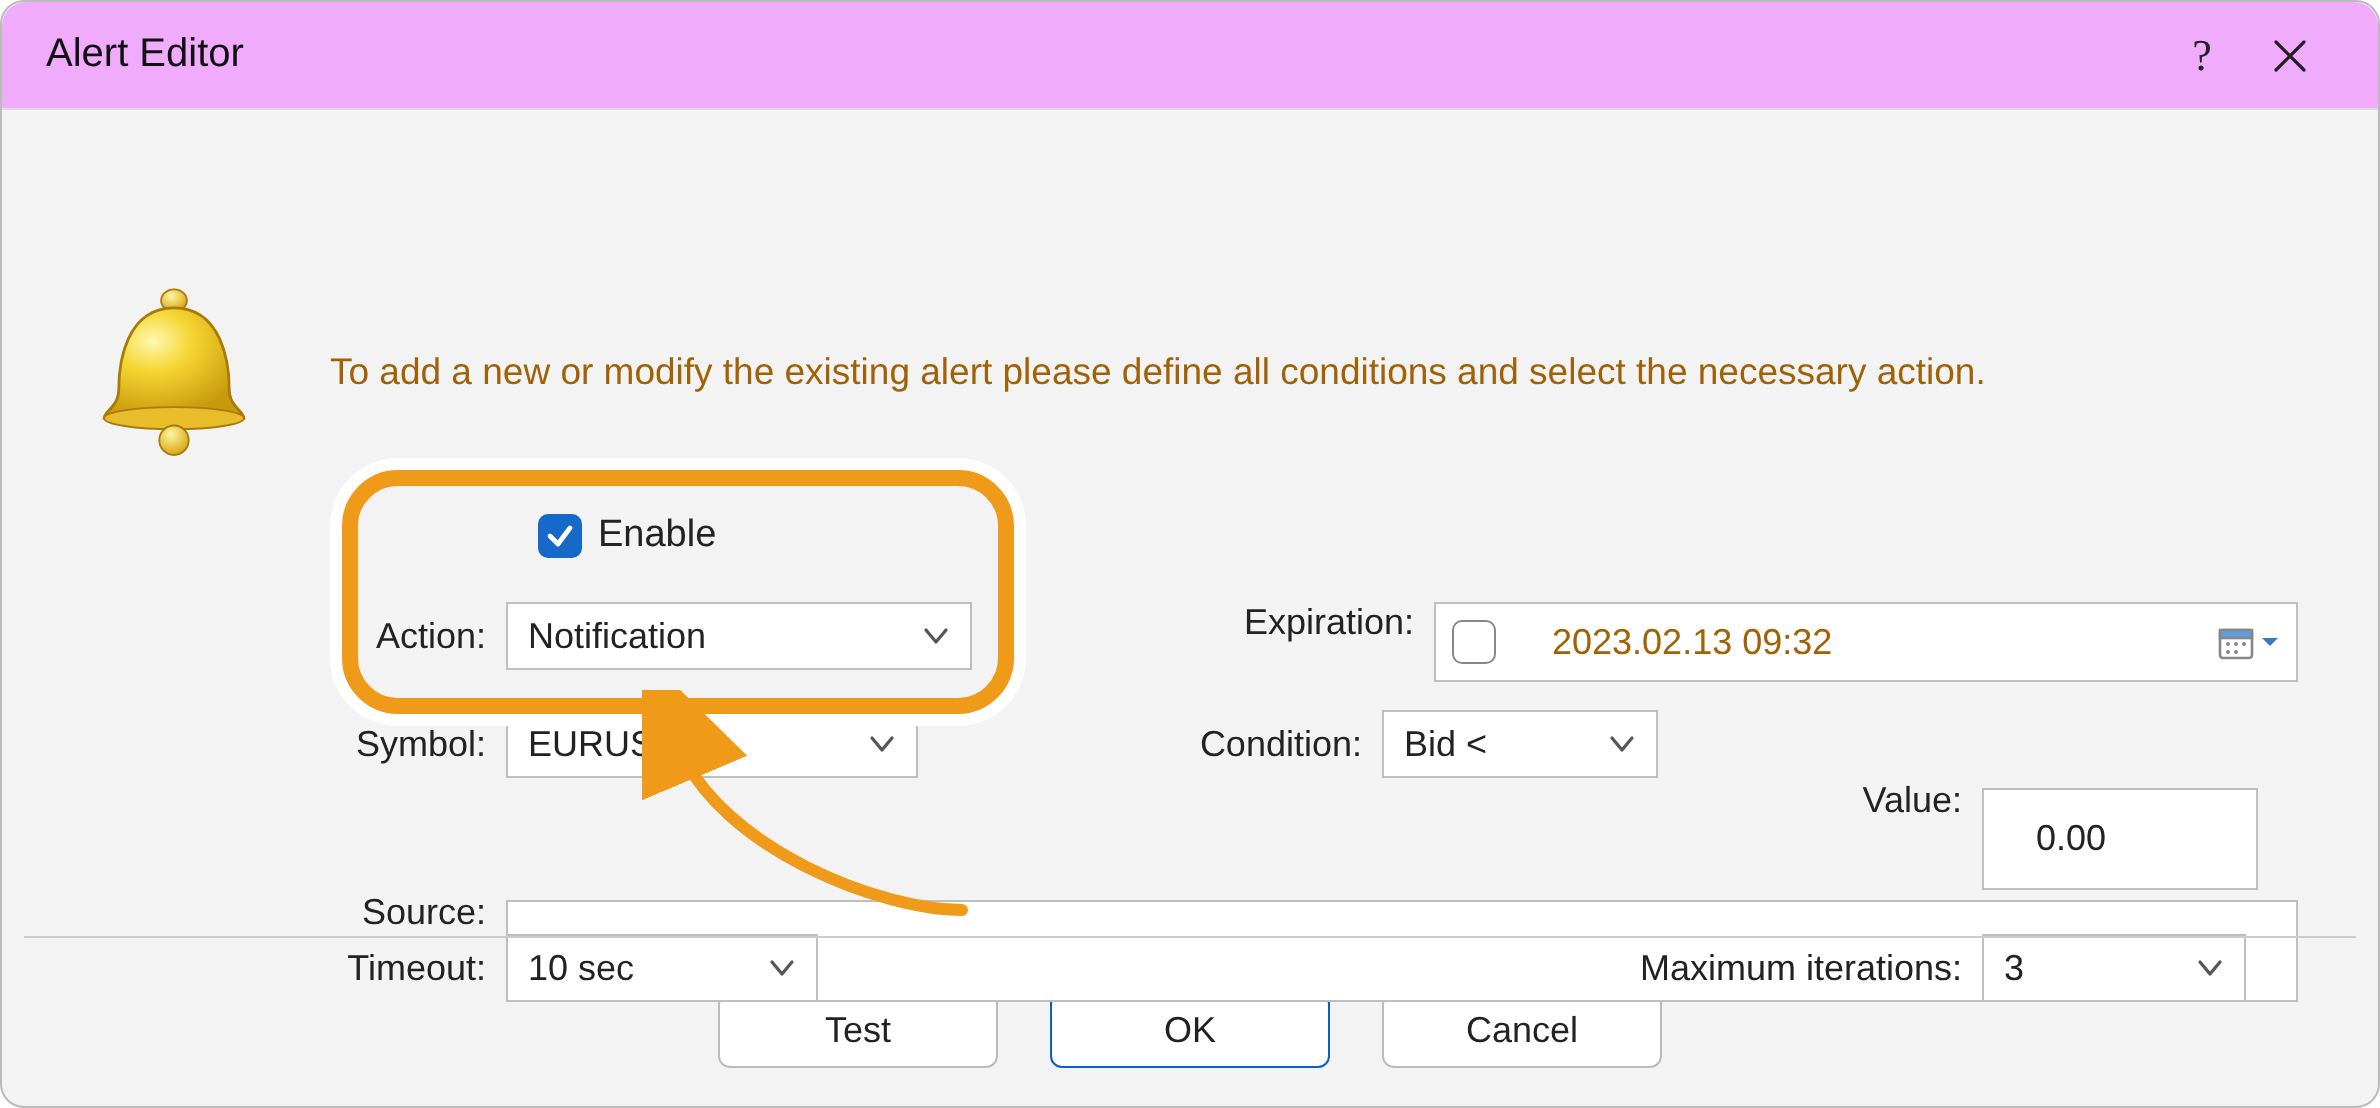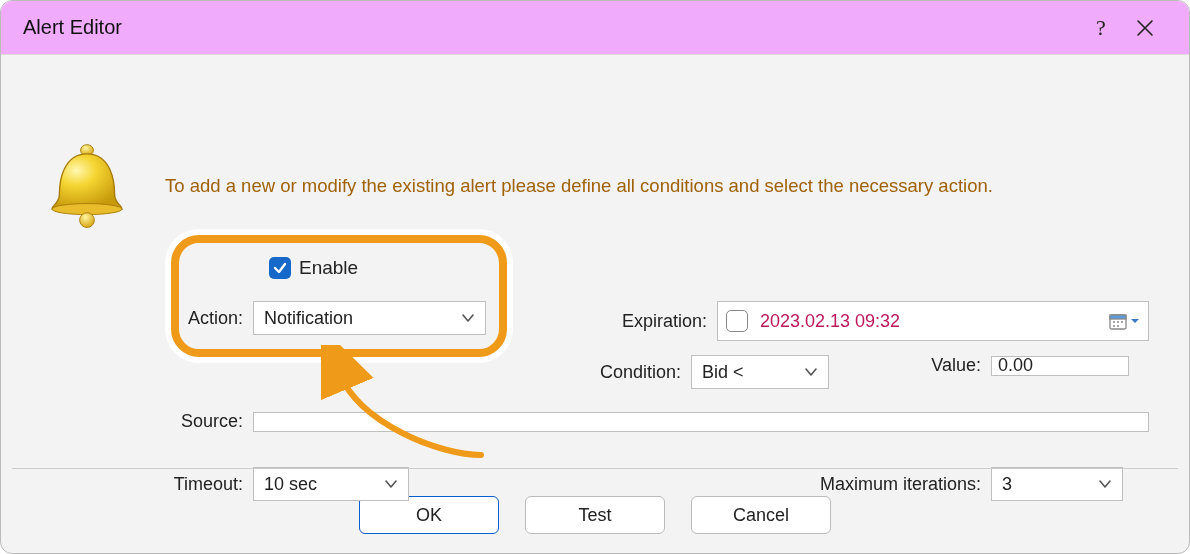--- a/index.html
+++ b/index.html
@@ -74,25 +74,26 @@
       background: #fff;
       font-size: 18px;
       padding: 4px 10px;
       height: 34px;
       display: flex;
       align-items: center;
     }
     .ctl-text {
       border: 1px solid #bfbfbf;
       background: #fff;
-      height: 20px;
+      height: 51px;
       font-size: 18px;
-      padding: 4px 6px;
-      display: flex;
-      align-items: center;
+      padding: 4px 26px;
+      display: flex;
+      align-items: center;
+      margin-top: 39px;
     }
     .combo {
       position: relative;
     }
     .combo .chev {
       position: absolute;
       right: 10px;
       top: 50%;
       transform: translateY(-50%);
       pointer-events: none;
@@ -145,21 +146,21 @@
       left: 120px;
       top: 412px;
       display: flex;
       align-items: center;
     }
     .row-expiration {
       position: absolute;
       left: 540px;
       top: 246px;
       display: flex;
-      align-items: center;
+      align-items: flex-start;
     }
     .row-condition {
       position: absolute;
       left: 540px;
       top: 300px;
       display: flex;
       align-items: center;
     }
     .row-value {
       position: absolute;
@@ -199,21 +200,22 @@
     }
     .expbox .chk-empty {
       width: 22px; height: 22px;
       border: 1.5px solid #888;
       border-radius: 5px;
       margin-right: 12px;
       background: #fff;
     }
     .expbox .exp-text {
       flex: 1;
-      color: #be185d;
+      color: #a16207;
+      margin-left: 16px;
     }
     .expbox .cal {
       display: flex;
       align-items: center;
       gap: 2px;
     }
     
     .highlight {
       position: absolute;
       left: 170px;
@@ -305,20 +307,31 @@
       <div class="ctl-input combo acombo">
         <span>Notification</span>
         <span class="chev">
             <svg width="14" height="10" viewBox="0 0 14 10">
               <path d="M2 2 L7 8 L12 2" stroke="#555" stroke-width="1.6" fill="none" stroke-linecap="round" stroke-linejoin="round"></path>
             </svg>
           </span>
       </div>
     </div>
 
+    <div class="row-symbol">
+      <div class="lbl">Symbol:</div>
+      <div class="ctl-input combo scombo">
+        <span>EURUSD</span>
+        <span class="chev">
+            <svg width="14" height="10" viewBox="0 0 14 10">
+              <path d="M2 2 L7 8 L12 2" stroke="#555" stroke-width="1.6" fill="none" stroke-linecap="round" stroke-linejoin="round"></path>
+            </svg>
+          </span>
+      </div>
+    </div>
 
     <div class="row-expiration">
       <div style="min-width:176px; text-align:right; padding-right:10px; font-size:18px;">Expiration:</div>
       <div class="expbox">
         <span class="chk-empty"></span>
         <span class="exp-text">2023.02.13 09:32</span>
         <span class="cal">
           <svg width="20" height="20" viewBox="0 0 20 20">
             <rect x="2" y="4" width="16" height="14" rx="1.5" fill="#fff" stroke="#888" stroke-width="1.3"></rect>
             <rect x="2" y="4" width="16" height="4" fill="#5d9dde" stroke="#888" stroke-width="1.3"></rect>
@@ -394,24 +407,24 @@
         </marker>
       </defs>
       <path d="M160 110 C 120 110, 40 80, 18 28" stroke="#f09a1a" stroke-width="6" fill="none" stroke-linecap="round" marker-end="url(#ah)"></path>
     </svg>
 
   </div>
 
   <div style="position:absolute; left:12px; right:12px; top:468px; border-top:1px solid #ccc;"></div>
 
   <div class="footer">
+    <div class="btn">
+        <span>Test</span>
+      </div>
     <div class="btn primary">
         <span>OK</span>
       </div>
     <div class="btn">
-        <span>Test</span>
-      </div>
-    <div class="btn">
         <span>Cancel</span>
       </div>
   </div>
 
 </div>
 
 </body></html>

